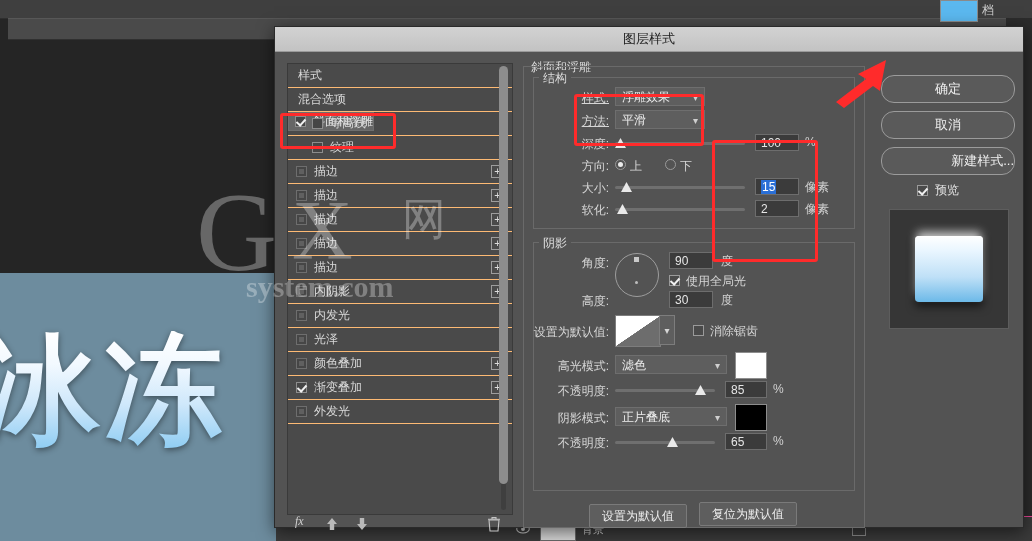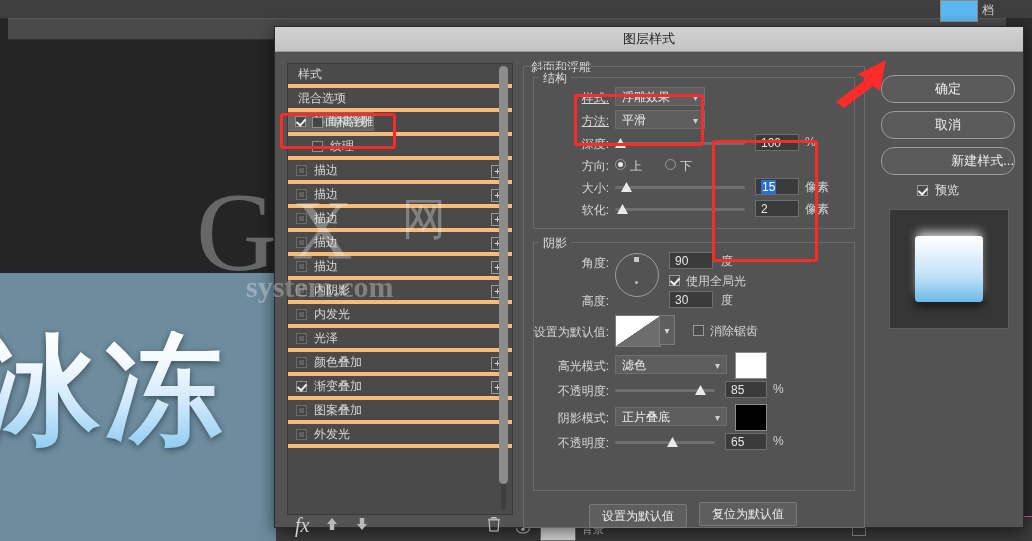--- a/index.html
+++ b/index.html
@@ -58,21 +58,21 @@
     color:#1d1d1d;font-size:13px;text-align:center;line-height:24px;
   }
   #dlg-body{position:absolute;left:0;top:24px;width:748px;height:476px;}
 
   
   #style-list{
     position:absolute;left:12px;top:12px;width:224px;height:450px;
     background:#4a4a4a;border:1px solid #3a3a3a;overflow:hidden;
   }
   .sl-row{
-    position:relative;height:24px;border-bottom:4px solid #fdba74;
+    position:relative;height:24px;border-bottom:1px solid #fdba74;
     display:flex;align-items:center;box-sizing:border-box;
     padding-left:8px;font-size:12px;color:#d8d8d8;
   }
   .sl-row.plain{padding-left:10px;}
   .sl-row.sel{background:#666666;}
   .sl-row.sub{padding-left:24px;}
   .cb{
     width:11px;height:11px;border:1px solid #8d8d8d;background:#464646;
     display:inline-block;margin-right:7px;flex:none;position:relative;box-sizing:border-box;
   }
@@ -85,21 +85,21 @@
   .cb.dim:after{content:"";position:absolute;left:2px;top:2px;width:5px;height:5px;background:#606060;}
   .plusbtn{
     position:absolute;right:8px;top:5px;width:13px;height:13px;
     border:1px solid #9d9d9d;color:#dcdcdc;font-size:11px;line-height:11px;text-align:center;box-sizing:border-box;
   }
   #sl-scroll{position:absolute;right:2px;top:3px;width:9px;height:444px;}
   #sl-scroll i{position:absolute;left:2px;top:0;width:5px;height:444px;background:#3f3f3f;border-radius:3px;}
   #sl-scroll b{position:absolute;left:0px;top:0px;width:9px;height:418px;background:#8d8d8d;border-radius:5px;}
 
   #fxbar{position:absolute;left:12px;top:462px;width:224px;height:22px;color:#d0d0d0;}
-  #fxbar .fx{position:absolute;left:8px;top:1px;font-style:italic;font-family:"Liberation Serif",serif;font-size:20px;}
+  #fxbar .fx{position:absolute;left:8px;top:1px;font-style:italic;font-family:"Liberation Serif",serif;font-size:12px;}
   .arr{position:absolute;top:4px;width:14px;height:14px;}
   #arr-up{left:38px;}
   #arr-dn{left:68px;}
   #trash{position:absolute;left:200px;top:3px;width:14px;height:16px;}
 
   
   #content{position:absolute;left:248px;top:8px;width:348px;height:470px;}
   .grp-title{position:absolute;font-size:12px;color:#dcdcdc;background:#535353;padding:0 4px;}
   .grp-box{position:absolute;border:1px solid #6a6a6a;}
 
@@ -273,24 +273,20 @@
           <span>颜色叠加</span>
           <span class="plusbtn">+</span>
         </div>
         <div class="sl-row">
           <span class="cb on"></span>
           <span>渐变叠加</span>
           <span class="plusbtn">+</span>
         </div>
         <div class="sl-row">
           <span class="cb dim"></span>
-          <span>图案叠加</span>
-        </div>
-        <div class="sl-row">
-          <span class="cb dim"></span>
           <span>外发光</span>
         </div>
       </div>
     <div id="sl-scroll" style="position:absolute;left:224px;top:15px;">
         <i></i>
         <b></b>
       </div>
 
     <div id="fxbar">
       <span class="fx">fx</span>

